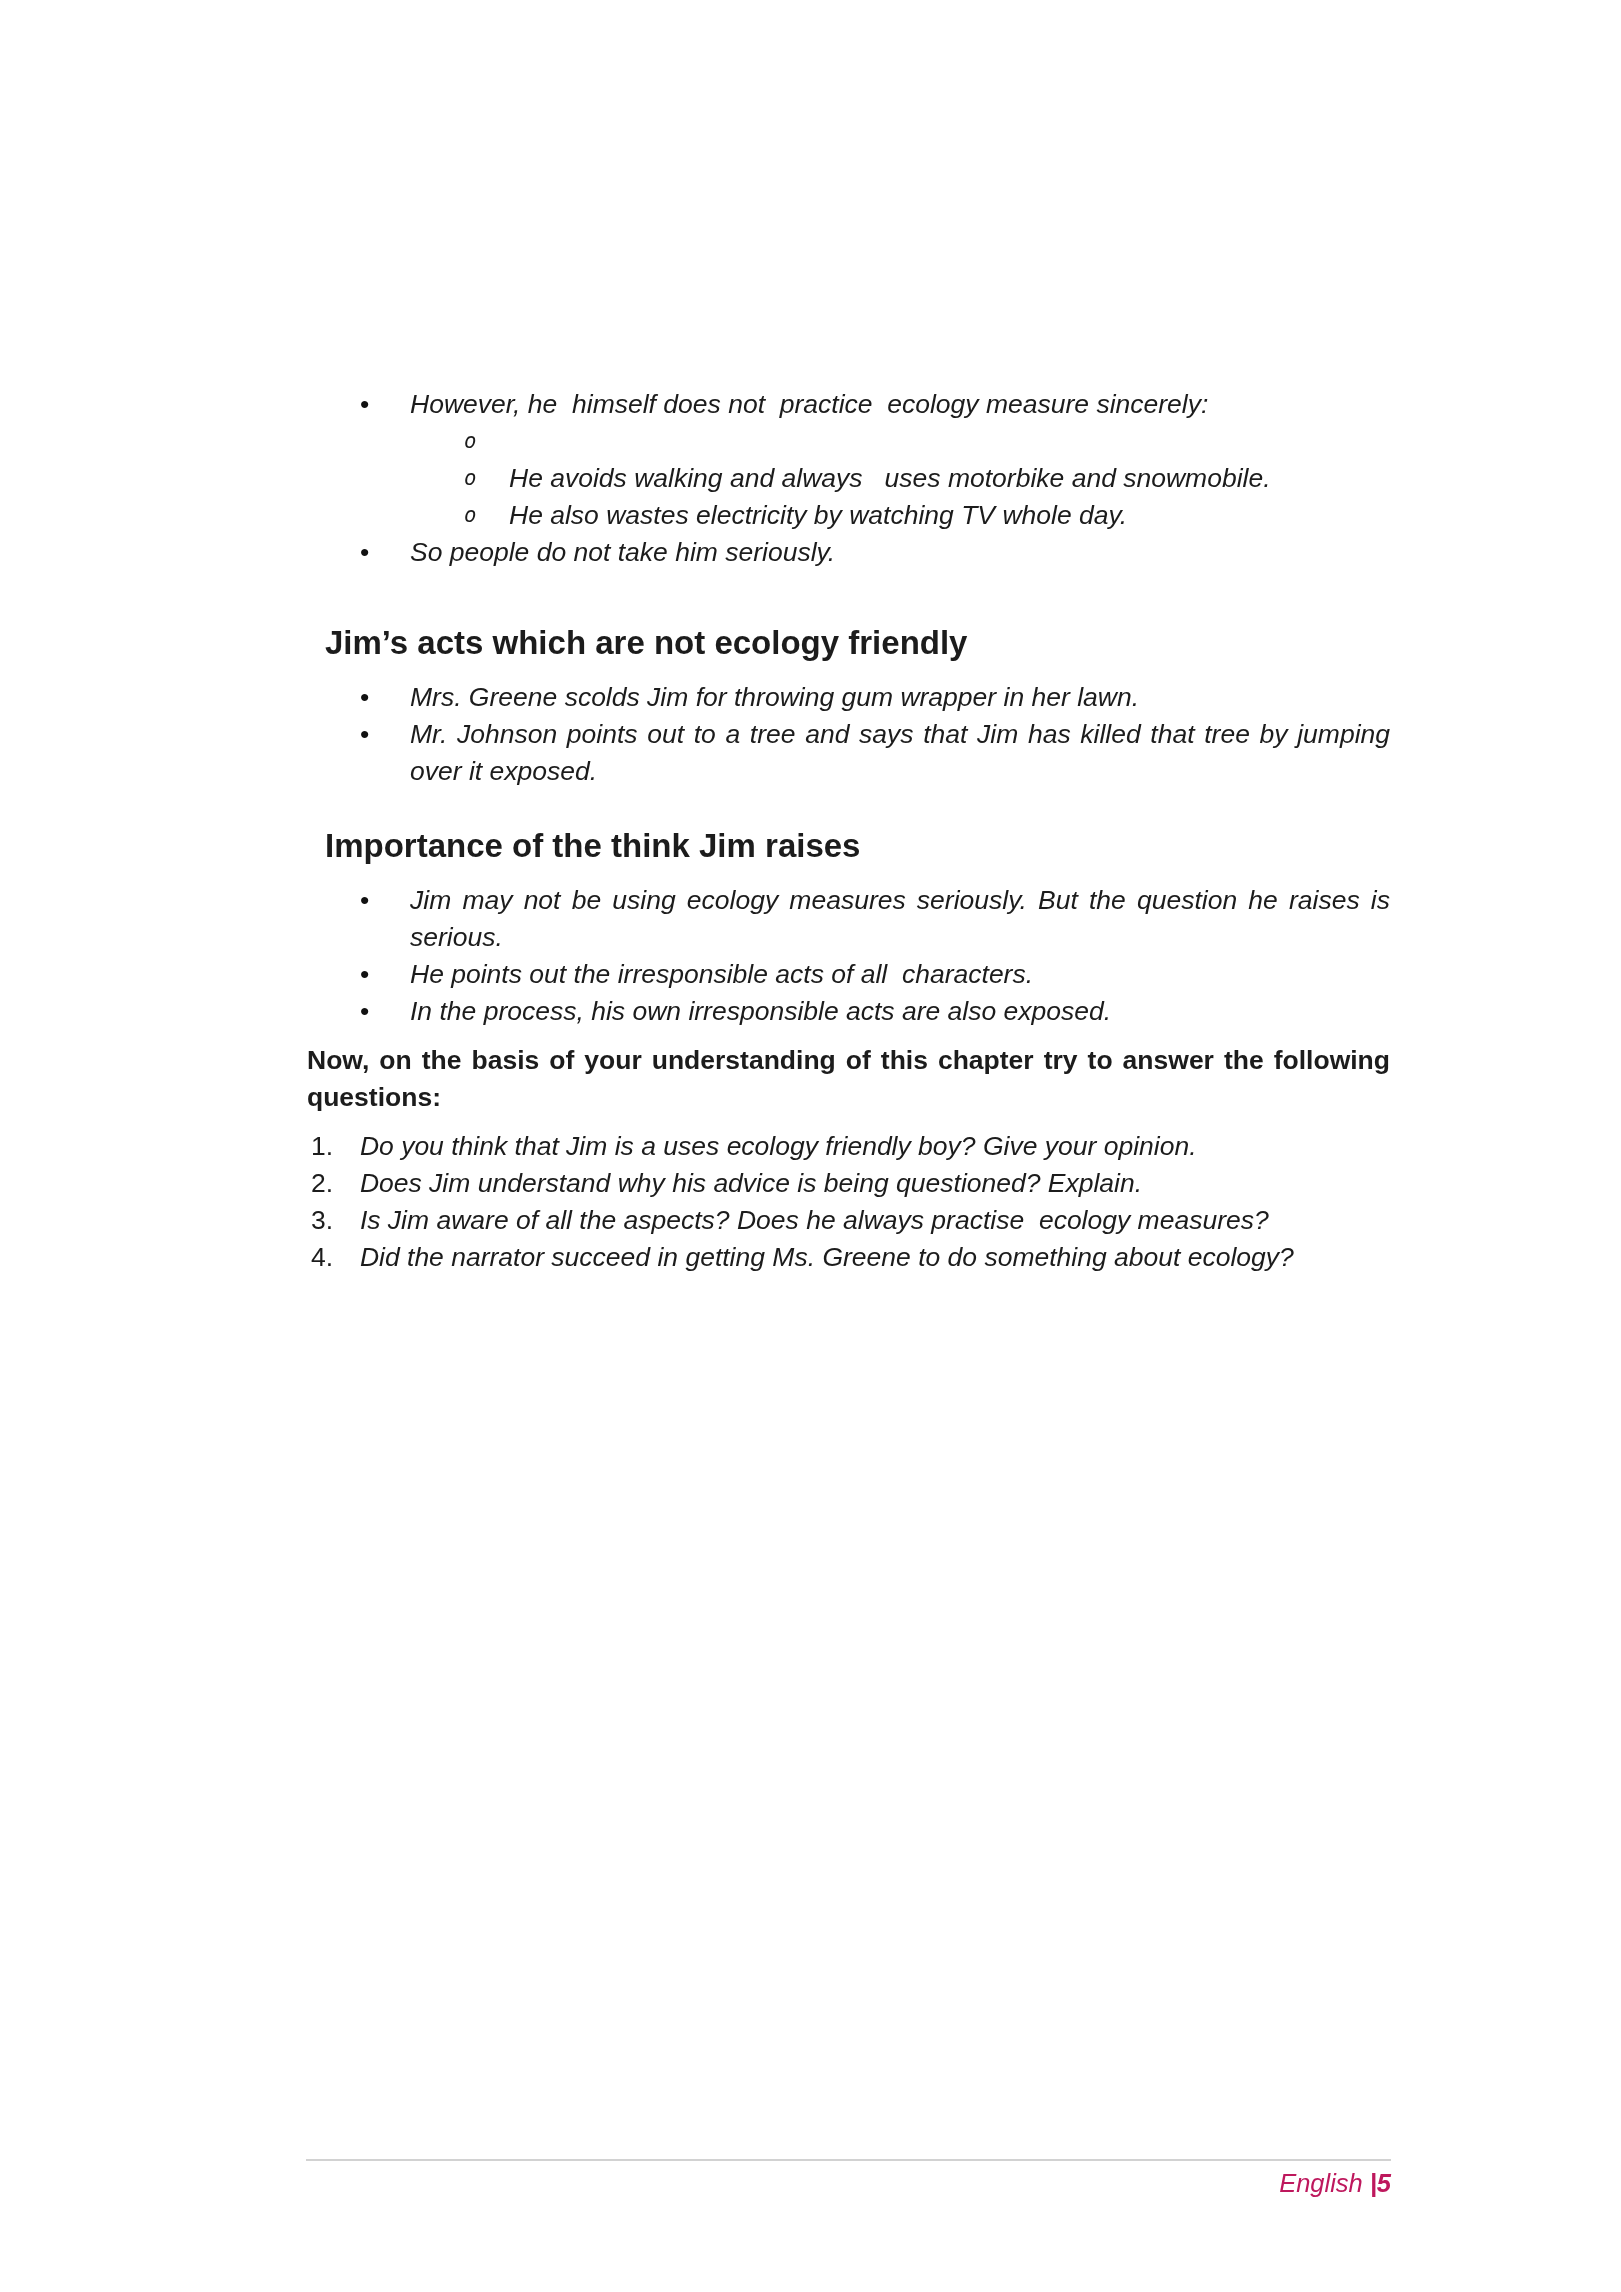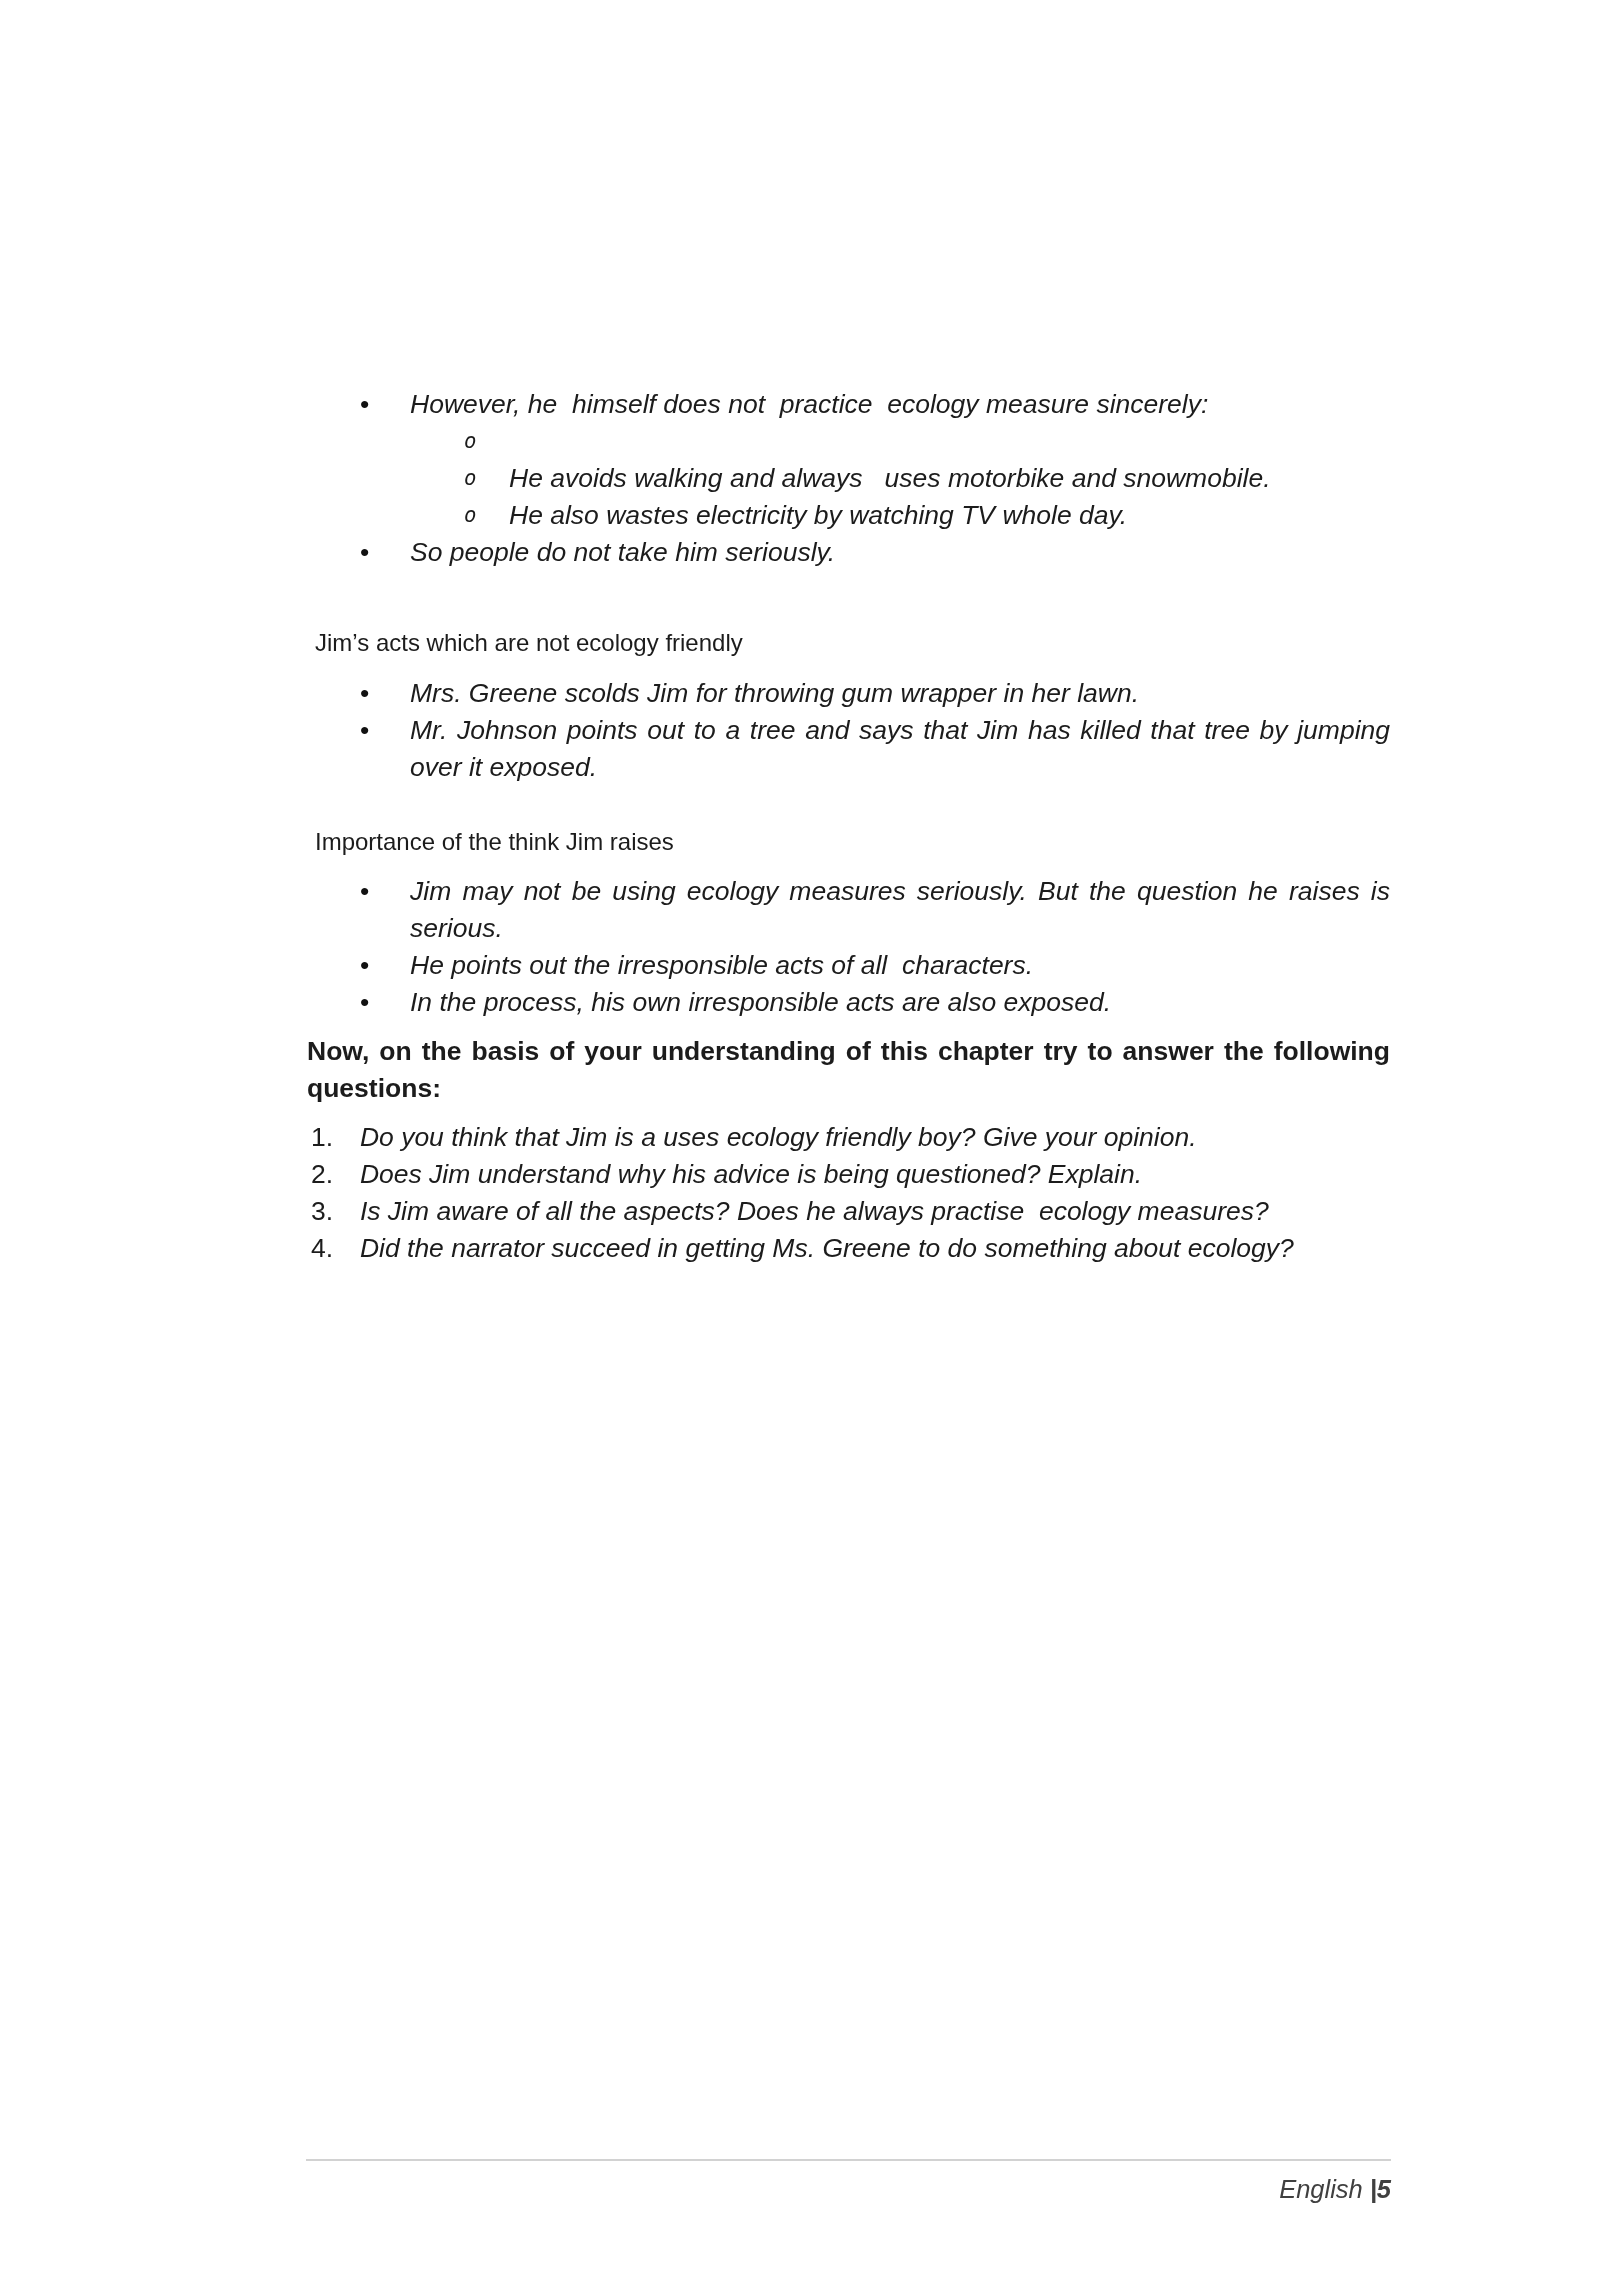--- a/index.html
+++ b/index.html
@@ -37,24 +37,24 @@
     flex:0 0 45px;
     font-family:"DejaVu Sans Mono", monospace;
     font-size:20.6px;
     line-height:37px;
   }
   
   .qlist > .li { padding-left:3.9px; }
   .qlist > .li > .marker { flex:0 0 49px; }
 
   .heading {
-    font-weight:normal;
-    font-size:24px;
+    font-weight:bold;
+    font-size:33px;
     line-height:37px;
-    margin:8px;
+    margin:18px;
   }
   .para-bold { font-weight:bold; }
 
   
   #list-practice     { margin-top:386px; }
   #heading-acts      { margin-top:53px; }
   #list-acts         { margin-top:13.7px; }
   #heading-importance{ margin-top:37px; }
   #list-importance   { margin-top:13.7px; }
   #para-instruction  { margin-top:11.8px; }
@@ -64,22 +64,22 @@
     position:absolute;
     left:306px; top:2159px;
     width:1085px;
     border-top:2.9px solid #d2d2d2;
   }
   .footer-text {
     text-align:right;
     font-style:italic;
     font-size:25.5px;
     line-height:33px;
-    padding-top:12px;
-    color:#404040;
+    padding-top:6px;
+    color:#be185d;
   }
   .footer-text .fb { font-weight:bold; margin-left:6.9px; }
 </style>
 </head>
 <body>
 
 <div class="page">
   <div class="content">
 
     <div class="list l1" id="list-practice">

